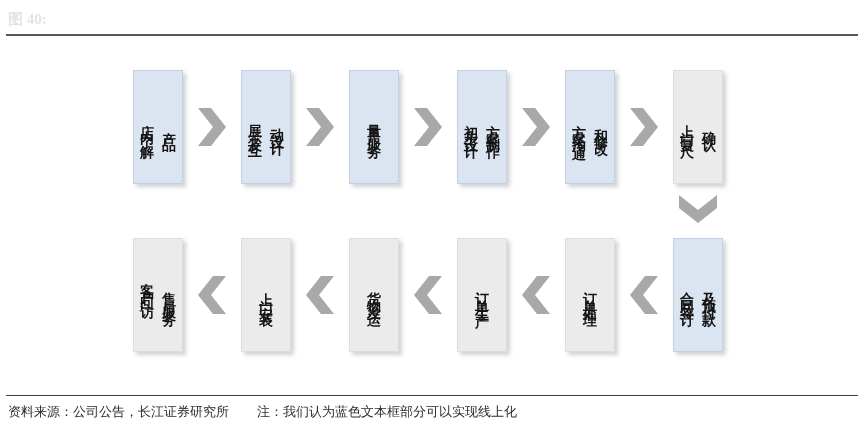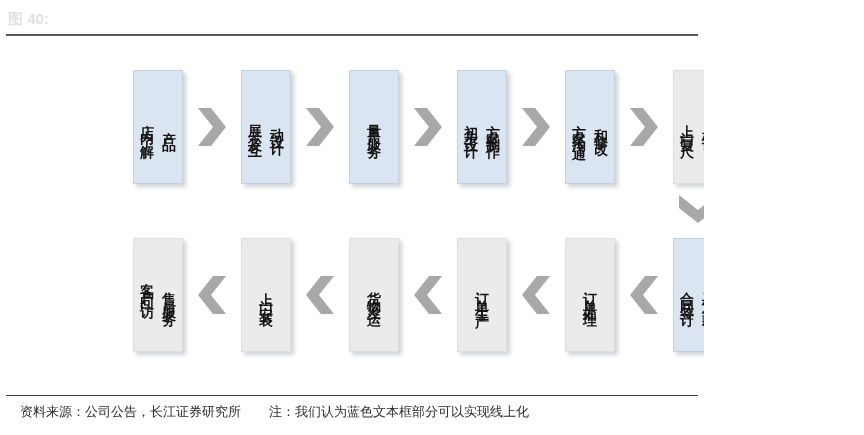--- a/index.html
+++ b/index.html
@@ -1,22 +1,22 @@
 <!DOCTYPE html>
 <html style="--title-blue: #2571b0; --online-box: #dbe5f1; --offline-box: #ebebeb;"><head>
 <meta charset="utf-8">
 <style>
   html, body { margin: 0; padding: 0; background: #ffffff; }
   .screen {
     position: relative;
-    width: 704px;
+    width: 864px;
     height: 435px;
     background: #ffffff;
     overflow: hidden;
-    font-family: Liberation Sans, sans-serif;
+    font-family: Liberation Serif, serif;
   }
   .fig-label {
     position: absolute;
     left: 8px;
     top: 10px;
     font-size: 15px;
     font-weight: bold;
     color: #e2e2e2;
     white-space: nowrap;
   }
@@ -86,21 +86,21 @@
   .bottom-rule {
     position: absolute;
     left: 6px;
     right: 6px;
     top: 395px;
     height: 1px;
     background: #3c3c3c;
   }
   .footer {
     position: absolute;
-    left: 20px;
+    left: 8px;
     top: 403px;
     font-size: 13px;
     color: #2b2b2b;
     white-space: nowrap;
   }
   .footer .note { margin-left: 28px; }
 </style>
 </head>
 <body>
 

